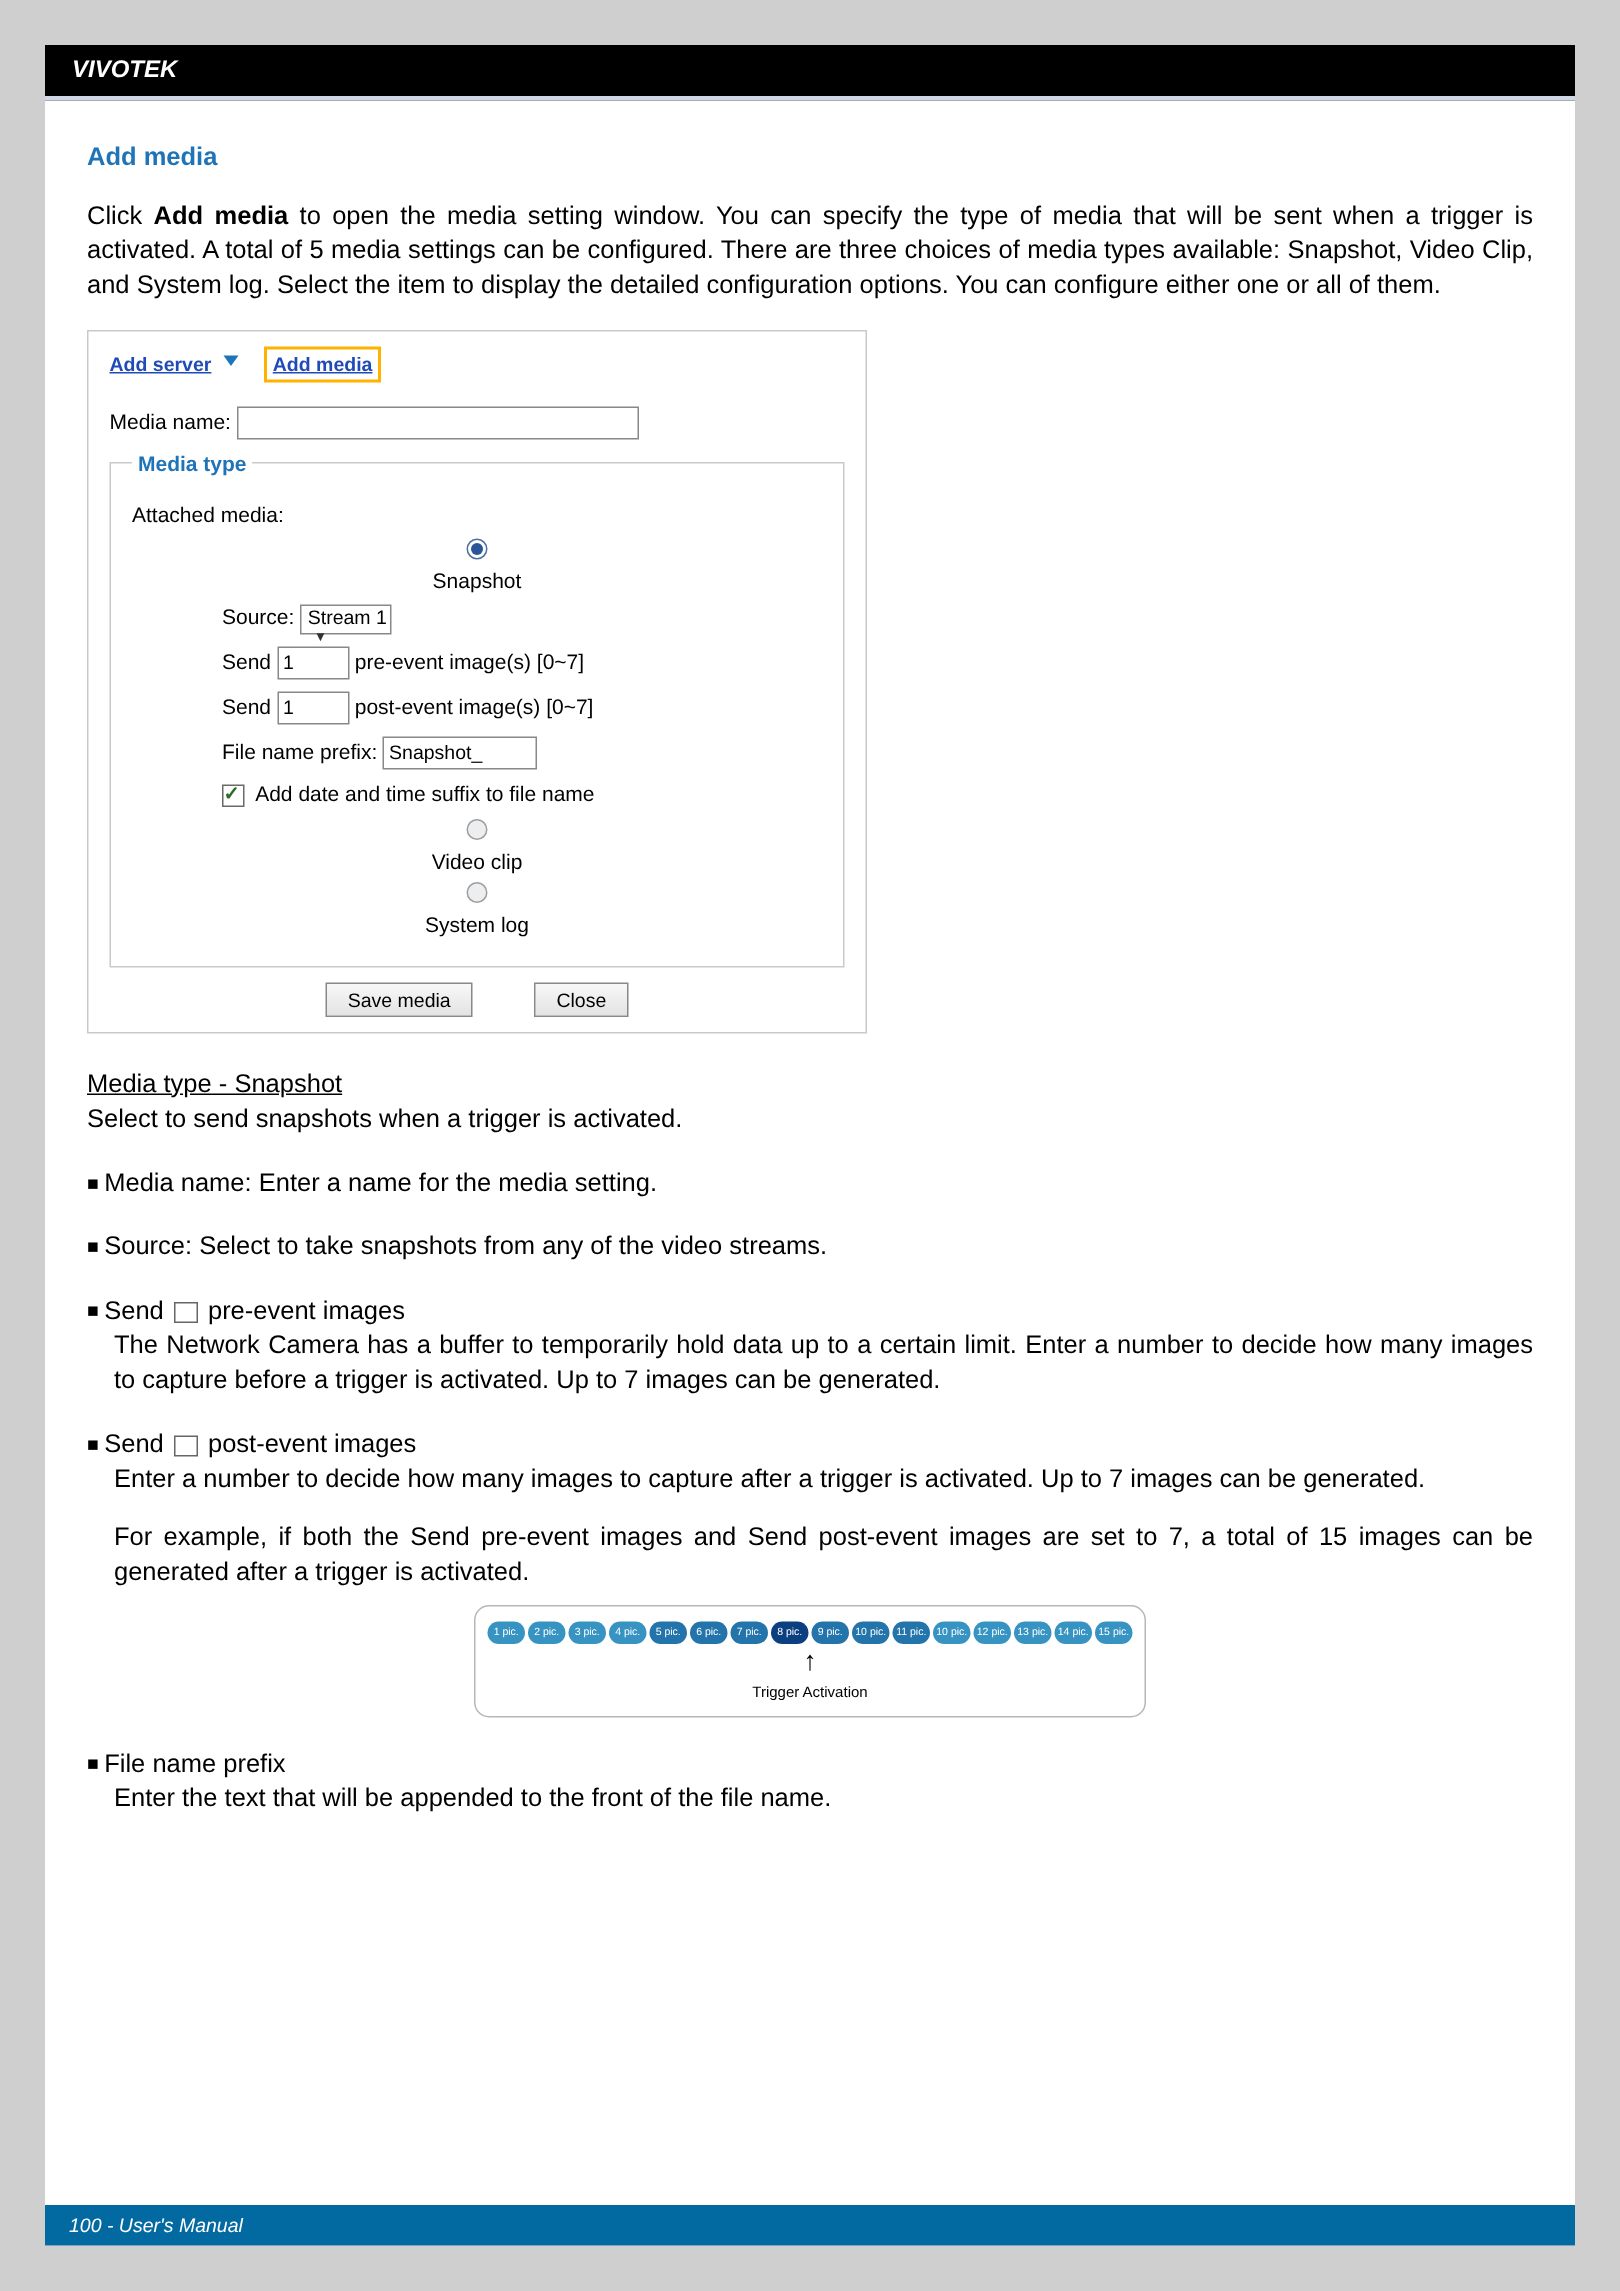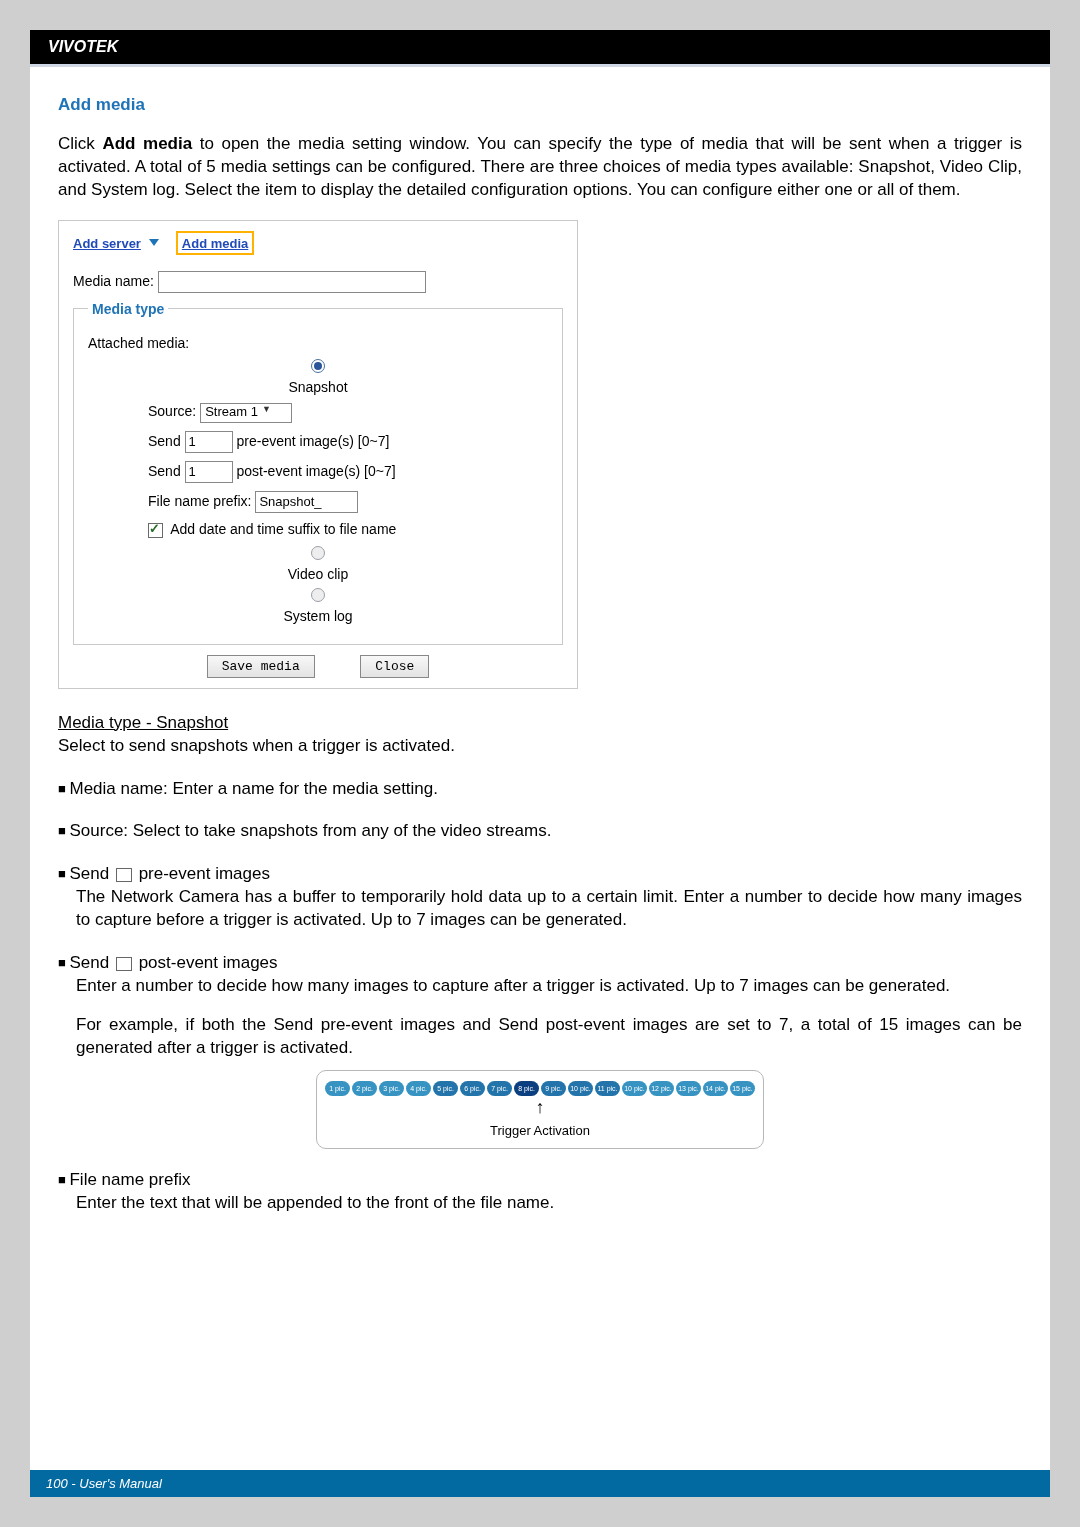--- a/index.html
+++ b/index.html
@@ -130,27 +130,27 @@
   }
   .checkbox{
     width:13px;height:13px;border:1px solid #6a6a6a;display:inline-block;
     background:#fff;position:relative;vertical-align:middle;margin-right:4px;
   }
   .checkbox.checked::after{
     content:"✓";position:absolute;top:-3px;left:0;font-size:13px;color:#2a6b2a;font-weight:bold;
   }
   .select-mock{
     display:inline-flex;border:1px solid #888;height:18px;
-    font-size:13px;padding:0 20px 0 4px;background:#fff;
+    font-size:13px;padding:0 2px 0 4px;background:#fff;flex-direction:column;
   }
   .select-mock .caret{
     margin-left:4px;font-size:9px;color:#333;
   }
   .btn-row{
-    text-align:center;margin-top:8px;font-family:Liberation Mono, monospace;
+    text-align:center;margin-top:8px;
   }
   .mock-button{
     display:inline-block;border:1px solid #888;background:linear-gradient(#f8f8f8,#e3e3e3);
     padding:3px 14px;font-size:13px;margin:0 18px;
   }
   
   .subhead{
     text-decoration:underline;
     font-size:17px;
     margin-top:22px;
@@ -203,21 +203,21 @@
     color:#fff;
     padding:3px 0;
     background:#3794c2;
   }
   .pill.mid{background:#2274aa;}
   .pill.focus{background:#0b3f80;}
   .arrow-up{
     display:inline-block;margin-top:4px;font-size:18px;line-height:0.8;
   }
   .trigger-caption{
-    font-size:13px;margin-top:2px;
+    font-size:10px;margin-top:2px;
   }
   .footer{
     position:absolute;bottom:0;left:0;right:0;
     background:#0369a1;color:#fff;font-style:italic;
     font-size:13px;padding:6px 16px;
   }
 </style>
 </head>
 <body>
 

